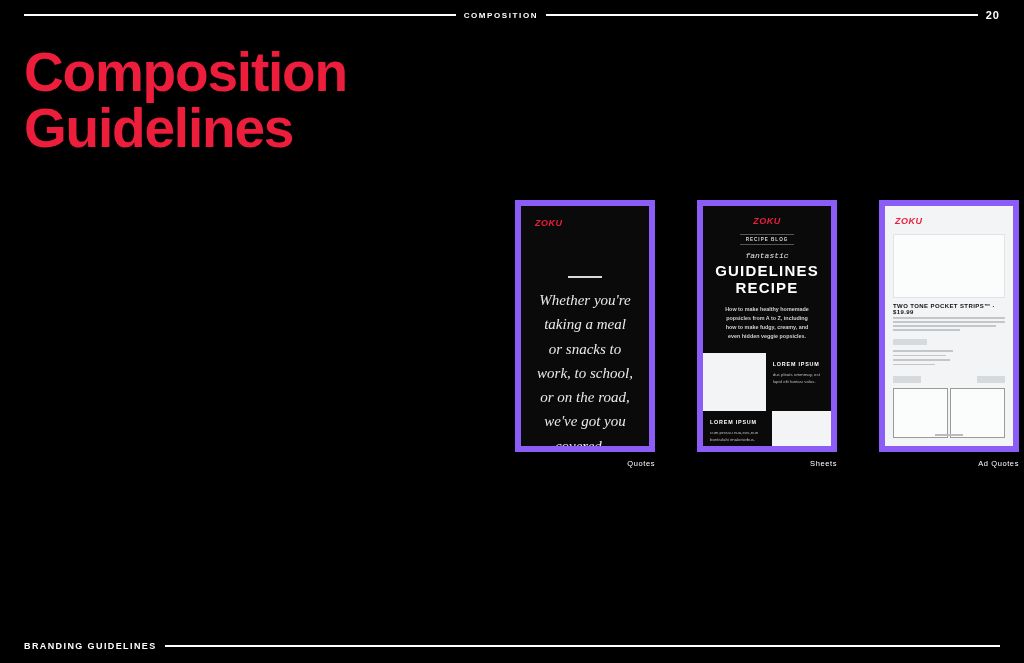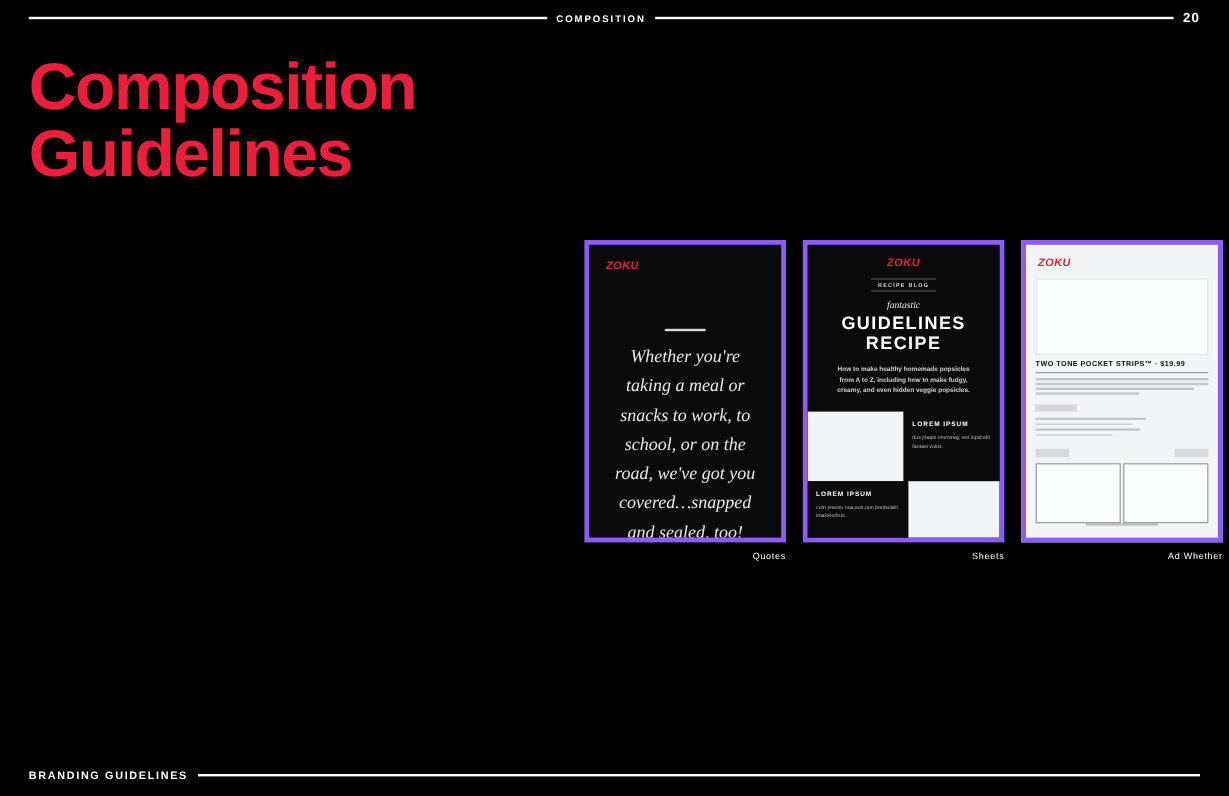--- a/index.html
+++ b/index.html
@@ -87,24 +87,25 @@
     left: 487px;
     top: 200px;
     display: flex;
     align-items: flex-start;
     gap: 14px;
   }
   .specimen {
     width: 168px;
   }
   .sheet {
-    border: 4px solid #8b5cf6;
+    border: 6px solid #8b5cf6;
     box-sizing: border-box;
     position: relative;
     overflow: hidden;
+    margin-left: 28px;
   }
   .sheet.dark { background: #0a0a0a; }
   .sheet.light { background: #f2f4f5; }
   .caption {
     text-align: right;
     font-size: 7.5px;
     letter-spacing: 0.6px;
     color: #ffffff;
     margin-top: 7px;
   }
@@ -157,21 +158,21 @@
     display: inline-block;
     border-top: 1px solid #555;
     border-bottom: 1px solid #555;
     padding: 2px 6px;
     font-size: 4.6px;
     font-weight: bold;
     letter-spacing: 1px;
     color: #d8d8d8;
   }
   .email-script {
-    font-family: Liberation Serif, serif;
+    font-family: Liberation Mono, monospace;
     font-style: italic;
     font-size: 8px;
     color: #e6e6e6;
     margin-top: 6px;
   }
   .email-head1, .email-head2 {
     color: #ffffff;
     font-size: 15px;
     font-weight: bold;
     letter-spacing: 1.2px;
@@ -381,21 +382,21 @@
       <div class="ad-badges">
         <div class="ad-badge"></div>
         <div class="ad-badge"></div>
       </div>
       <div class="ad-photos">
         <div class="ad-photo"></div>
         <div class="ad-photo"></div>
       </div>
       <div class="ad-footrule"></div>
     </div>
-    <div class="caption">Ad Whether</div>
+    <div class="caption">Ad Quotes</div>
   </div>
 
 </div>
 
 <div class="bottom-bar">
   <div class="footer-label">BRANDING GUIDELINES</div>
   <div class="rule"></div>
 </div>
 
 </body></html>

